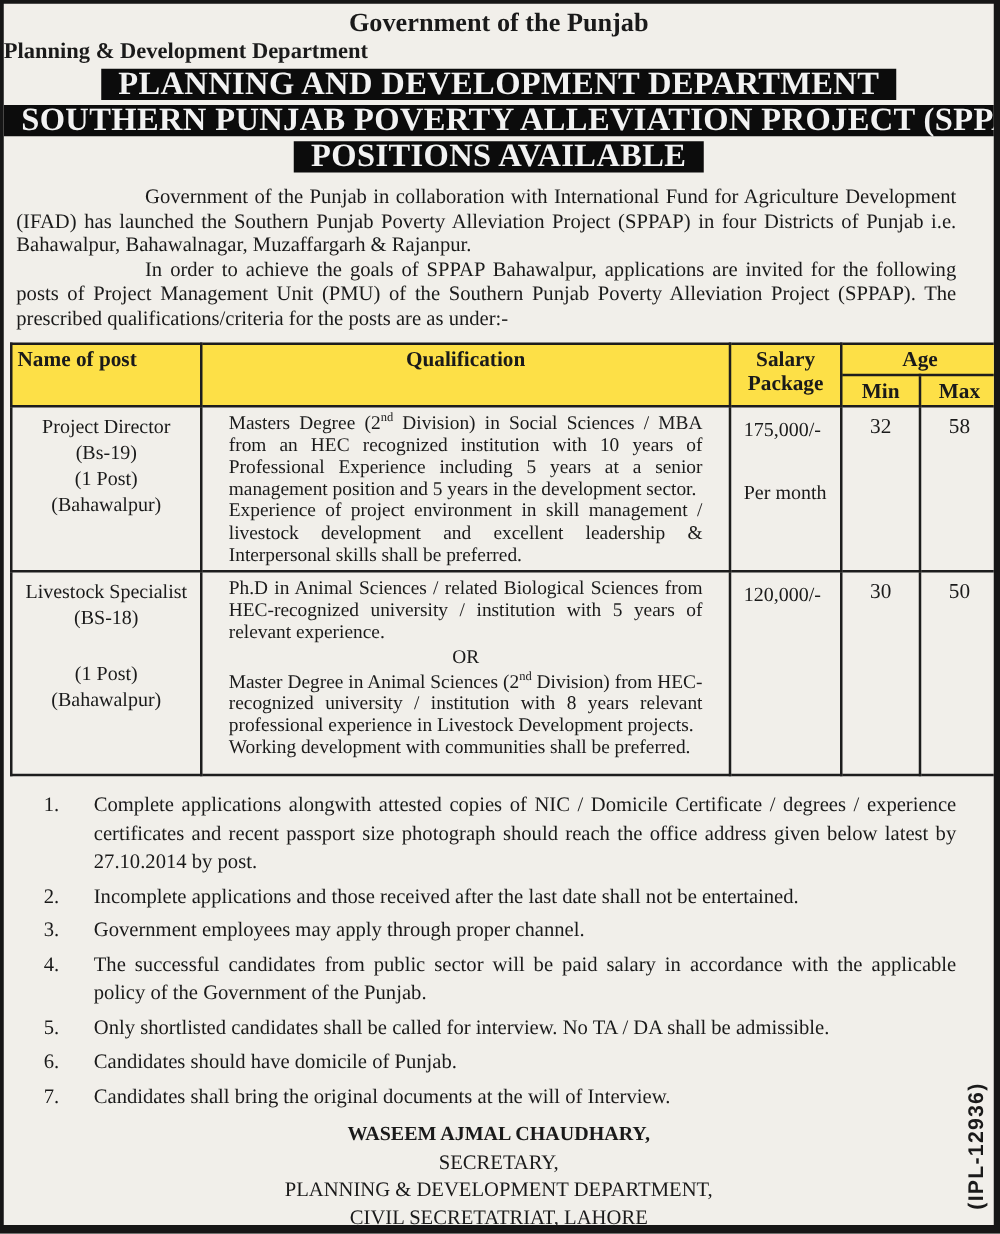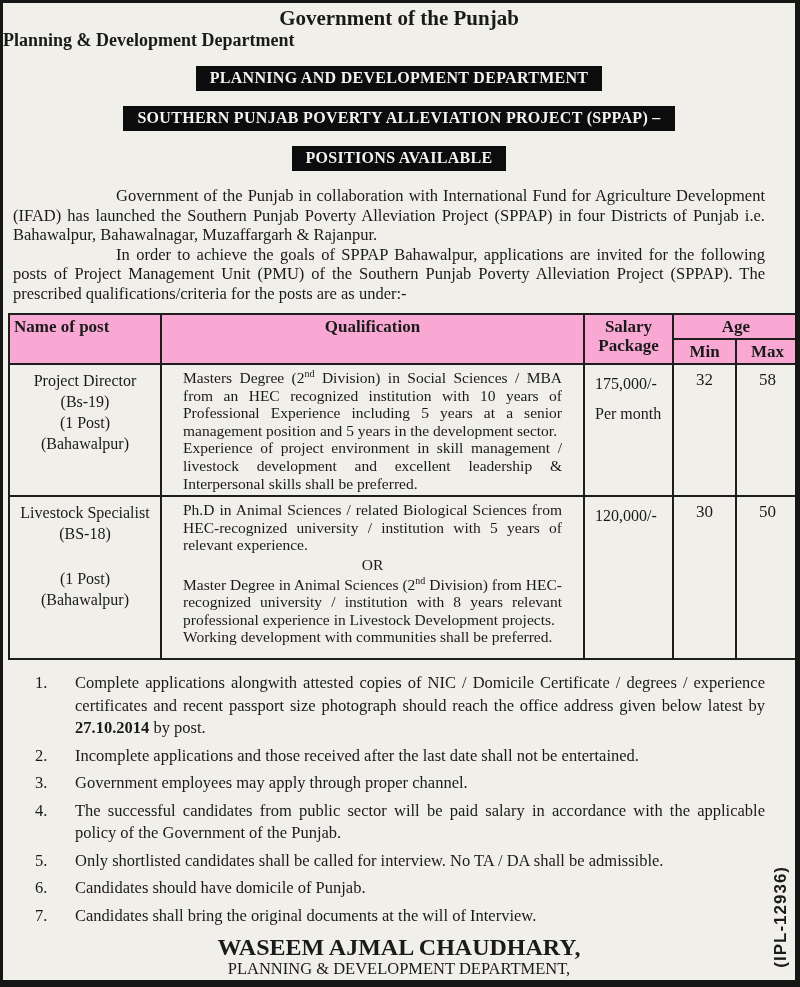--- a/index.html
+++ b/index.html
@@ -10,54 +10,54 @@
     background:#f1efea; color:#1a1a1a;
     border-style:solid; border-color:#161616;
     border-width:3px 5px 7px 3px;
     padding-top:4px;
   }
   
   .org-title { text-align:center; font-weight:bold; font-size:21px; line-height:23px; }
   .dept-title { text-align:left; font-weight:bold; font-size:18px; line-height:21px; }
   .banners { margin-top:2px; text-align:center; }
   .banner {
-    display:table; margin:15px auto; background:#0c0c0c; color:#f2f2f2;
-    font-weight:bold; font-size:16px; line-height:22px; padding:1px 14px 2px;
+    display:table; margin:4px auto; background:#0c0c0c; color:#f2f2f2;
+    font-weight:bold; font-size:26px; line-height:22px; padding:1px 14px 2px;
     letter-spacing:.3px; white-space:nowrap;
   }
   
   .intro { margin:9px 30px 0 10px; }
   .intro p { font-size:16.5px; line-height:19.5px; text-align:justify; text-indent:103px; }
   
   table.jobs { border-collapse:collapse; table-layout:fixed; width:790px; margin:10px 5px 0; }
   table.jobs th, table.jobs td { border:2px solid #1d1d1d; vertical-align:top; }
-  table.jobs th { background:#f9a8d4; font-size:17px; line-height:19px; padding:2px 4px; }
+  table.jobs th { background:#fde047; font-size:17px; line-height:19px; padding:2px 4px; }
   th.h-post { text-align:left; padding:4px 8px; }
   th.h-qual, th.h-salary { vertical-align:middle; text-align:center;margin-top:48px; }
   th.h-age, th.h-min, th.h-max { text-align:center; }
   td.c-post { text-align:center; font-size:16px; line-height:21px; padding-top:5px; }
   td.c-qual { font-size:15.5px; line-height:17.6px; padding:4px 21px 3px; }
   td.c-qual p { text-align:justify; }
   td.c-qual .or { text-align:center; font-weight:normal; margin:2px 0; }
   td.c-salary { font-size:16px; padding:10px 6px 0 10px; line-height:18px; }
-  td.c-salary .sal2 { margin-top:12px; }
+  td.c-salary .sal2 { margin-top:32px; }
   td.c-age { text-align:center; font-size:17px; padding-top:5px; }
   tr.row-1 { height:125px; }
   tr.row-2 { height:163px; }
   .post-gap { margin-top:24px; }
   sup { font-size:10px; line-height:0; }
   
   .notes { margin:12px 30px 0 32px; }
   .note { display:flex; margin-top:5px; font-size:16.5px; line-height:22.5px; }
   .note .num { width:40px; flex:none; }
   .note .txt { flex:1; text-align:justify; }
-  .note .txt b { font-weight:bold; }
+  .note .txt b { font-weight:normal; }
   
   .signature { margin-top:9px; text-align:center; font-size:16.5px; line-height:22px; }
-  .sig-name { font-weight:bold; font-size:24px; }
+  .sig-name { font-weight:bold; font-size:16px; }
   
   .side-ref {
     position:absolute; right:4px; bottom:12px;
     writing-mode:vertical-rl; transform:rotate(180deg);
     font-family:"Liberation Sans", sans-serif; font-weight:bold;
     font-size:17px; letter-spacing:1px; color:#1a1a1a;
   }
 </style>
 </head>
 <body>
@@ -164,22 +164,22 @@
       <div class="txt">Candidates should have domicile of Punjab.</div>
     </div>
     <div class="note">
       <div class="num">7.</div>
       <div class="txt">Candidates shall bring the original documents at the will of Interview.</div>
     </div>
   </div>
 
   <div class="signature">
     <div class="sig-name">WASEEM AJMAL CHAUDHARY,</div>
+    <div>SECRETARY,</div>
     <div>PLANNING &amp; DEVELOPMENT DEPARTMENT,</div>
-    <div>SECRETARY,</div>
     <div>CIVIL SECRETATRIAT, LAHORE</div>
     <div>PH. NO. (042)-99210355</div>
 
   </div>
 
   <div class="side-ref">(IPL-12936)</div>
 
 </div>
 
 </body></html>

